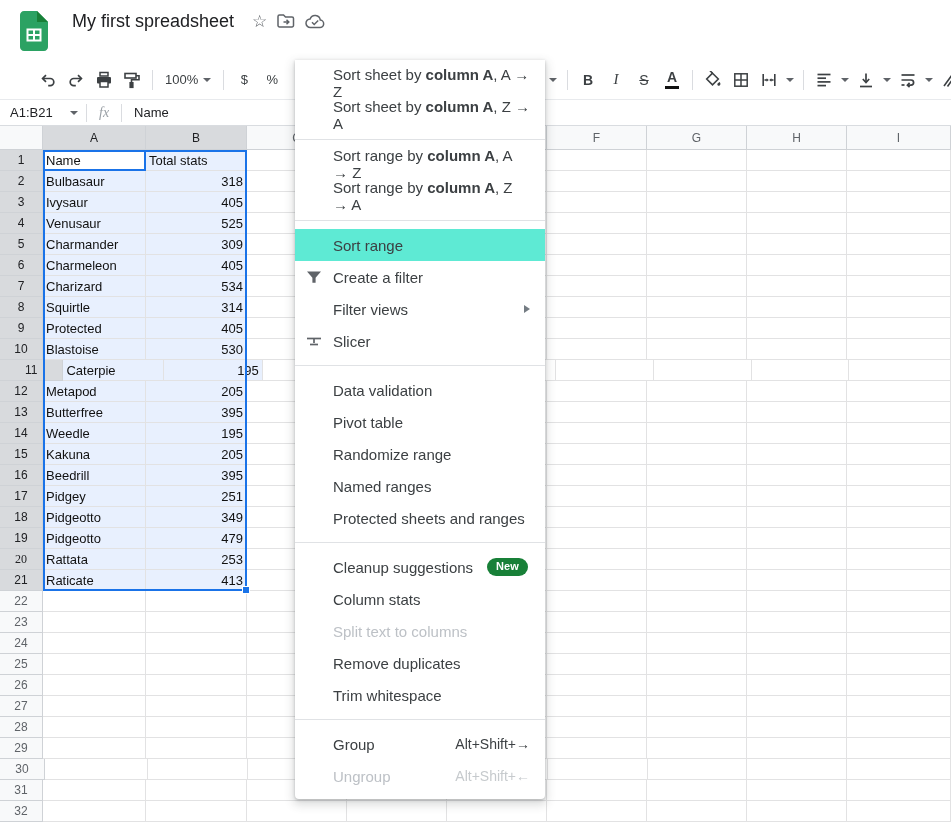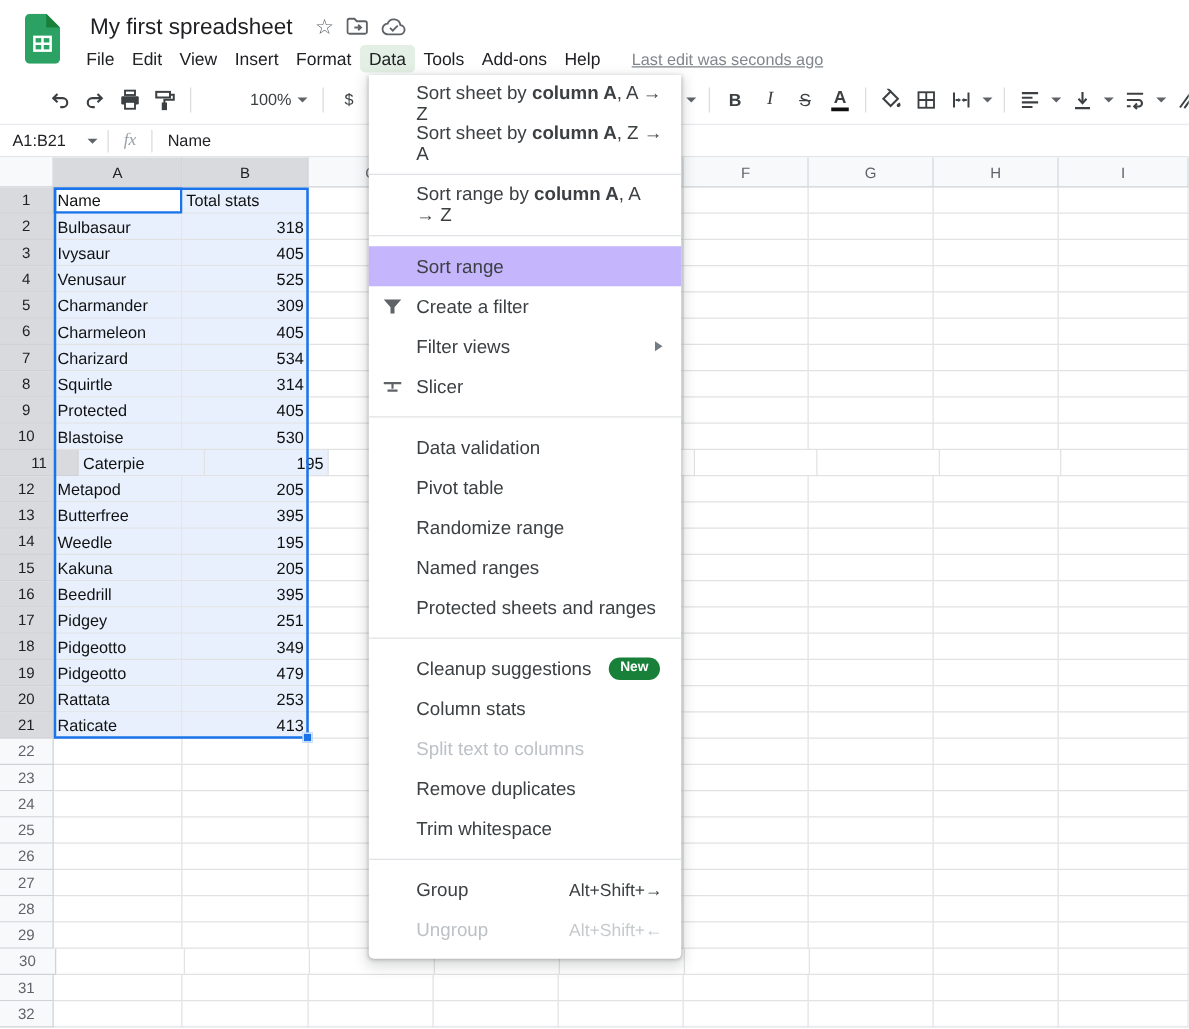--- a/index.html
+++ b/index.html
@@ -19,21 +19,21 @@
   .mb-item { font-size:14px; color:#202124; padding:3px 7px; border-radius:4px; cursor:pointer; white-space:nowrap; }
   .mb-item.active { background:#e3efe4; }
   .lastedit { font-size:13px; color:#80868b; text-decoration:underline; margin-left:18px; cursor:pointer; white-space:nowrap; }
   
   .toolbar { position:absolute; left:0; top:60px; width:100%; height:40px; background:#fff; border-bottom:1px solid #e8eaed; }
   .tgroup { position:absolute; top:0; height:39px; display:flex; align-items:center; }
   .tbtn { height:28px; min-width:28px; display:flex; align-items:center; justify-content:center; color:#3c4043; cursor:pointer; border-radius:2px; }
   .tbtn svg { display:block; }
   .tsep { width:1px; height:20px; background:#dadce0; margin:0 6px; }
   .tlabel { font-size:13px; color:#3c4043; }
-  .zoombox { display:flex; align-items:center; padding:0 6px; cursor:pointer;margin-left:35px; }
+  .zoombox { display:flex; align-items:center; padding:0 6px; cursor:pointer; }
   .caret { width:0; height:0; border-left:4px solid transparent; border-right:4px solid transparent; border-top:4px solid #5f6368; margin-left:5px; }
   .caret.lone { margin-left:0; }
   .fmt-b { font-weight:bold; font-size:14px; }
   .fmt-i { font-style:italic; font-family:"Liberation Serif", serif; font-size:15px; }
   .fmt-s { text-decoration:line-through; font-size:14px; }
   .fmt-a { font-size:14px; font-weight:bold; display:flex; flex-direction:column; align-items:center; line-height:1.05; }
   .fmt-a .bar { width:14px; height:3px; background:#111; margin-top:1px; }
   
   .formulabar { position:absolute; left:0; top:100px; width:100%; height:26px; background:#fff; border-bottom:1px solid #d9dce0; display:flex; align-items:center; }
   .namebox { width:86px; display:flex; align-items:center; justify-content:space-between; padding:0 8px 0 10px; cursor:pointer; }
@@ -52,21 +52,21 @@
   .cell.active { background:#fff; outline:2px solid #1a73e8; outline-offset:-2px; }
   .cell.num { justify-content:flex-end; }
   .sel-overlay { position:absolute; left:43px; top:24px; width:204px; height:441px; border:2px solid #1a73e8; pointer-events:none; }
   .fill-handle { position:absolute; right:-5px; bottom:-5px; width:8px; height:8px; background:#1a73e8; border:1px solid #fff; cursor:crosshair; pointer-events:auto; }
   
   .menu { position:absolute; left:295px; top:60px; width:250px; background:#fff; padding:7px 0;
           box-shadow:0 1px 3px rgba(60,64,67,.3), 0 4px 10px 2px rgba(60,64,67,.18);
           border-radius:0 0 4px 4px; z-index:20; }
   .mdiv { border-top:1px solid #e0e2e5; margin:8px 0; height:0; }
   .mi { position:relative; height:32px; display:flex; align-items:center; padding:0 15px 0 38px; font-size:15px; color:#3c4043; cursor:pointer; }
-  .mi.hover { background:#c4b5fd; }
+  .mi.hover { background:#5eead4; }
   .mi.disabled { color:#bdc1c6; cursor:default; }
   .mi b { font-weight:bold; color:inherit; }
   .mic { position:absolute; left:9px; top:7px; width:20px; height:18px; display:flex; align-items:center; justify-content:center; }
   .mshort { margin-left:auto; font-size:14px; color:#3c4043; }
   .mi.disabled .mshort { color:#c6cacd; }
   .badge { margin-left:14px; background:#188038; color:#fff; font-size:11px; font-weight:bold; padding:2.5px 9px; border-radius:10px; line-height:1.2; }
   .subarrow { margin-left:auto; width:0; height:0; border-top:4.5px solid transparent; border-bottom:4.5px solid transparent; border-left:6px solid #747c83; }
 </style>
 </head>
 <body>
@@ -92,34 +92,20 @@
         <path d="M6.5 9 h5 M9.5 6.8 L11.8 9 L9.5 11.2"></path>
       </svg>
     </span>
     <span class="ticon">
       <svg width="20" height="15" viewBox="0 0 20 15" fill="none" stroke="#5f6368" stroke-width="1.5">
         <path d="M5.5 13.5 a4.3 4.3 0 0 1-.4-8.6 a5.3 5.3 0 0 1 10.2 1.2 a3.7 3.7 0 0 1-.7 7.4 Z"></path>
         <path d="M7 8.3 L9.2 10.5 L13.2 6.5"></path>
       </svg>
     </span>
   </div>
-  <div class="menubar">
-    <span id="menubar-items" style="display:flex;align-items:center">
-        <span class="mb-item">File</span>
-        <span class="mb-item">Edit</span>
-        <span class="mb-item">View</span>
-        <span class="mb-item">Insert</span>
-        <span class="mb-item">Format</span>
-        <span class="mb-item active">Data</span>
-        <span class="mb-item">Tools</span>
-        <span class="mb-item">Add-ons</span>
-        <span class="mb-item">Help</span>
-      </span>
-    <span class="lastedit">Last edit was seconds ago</span>
-  </div>
 </div>
 
 <div class="toolbar">
   <div class="tgroup" style="left:34px">
     <div class="tbtn">
       <svg width="18" height="18" viewBox="0 0 18 18" fill="none" stroke="#3c4043" stroke-width="1.7">
         <path d="M4 7.5 h7.2 a3.6 3.6 0 0 1 0 7.2 h-2"></path>
           <path d="M7 4.2 L3.6 7.5 L7 10.8"></path>
       </svg>
     </div>
@@ -483,21 +469,21 @@
       <div class="cell range num" style="width: 101px; height: 21px;">479</div>
       <div class="cell" style="width: 100px; height: 21px;"></div>
       <div class="cell" style="width: 100px; height: 21px;"></div>
       <div class="cell" style="width: 100px; height: 21px;"></div>
       <div class="cell" style="width: 100px; height: 21px;"></div>
       <div class="cell" style="width: 100px; height: 21px;"></div>
       <div class="cell" style="width: 100px; height: 21px;"></div>
       <div class="cell" style="width: 104px; height: 21px;"></div>
     </div>
     <div class="gRow">
-      <div class="hcell sel" style="width: 43px; height: 21px;">20</div>
+      <div class="hcell sel" style="width: 43px; height: 21px; font-family: Liberation Serif, serif;">20</div>
       <div class="cell range" style="width: 103px; height: 21px;">Rattata</div>
       <div class="cell range num" style="width: 101px; height: 21px;">253</div>
       <div class="cell" style="width: 100px; height: 21px;"></div>
       <div class="cell" style="width: 100px; height: 21px;"></div>
       <div class="cell" style="width: 100px; height: 21px;"></div>
       <div class="cell" style="width: 100px; height: 21px;"></div>
       <div class="cell" style="width: 100px; height: 21px;"></div>
       <div class="cell" style="width: 100px; height: 21px;"></div>
       <div class="cell" style="width: 104px; height: 21px;"></div>
     </div>
@@ -653,20 +639,23 @@
 <div class="menu" id="datamenu">
     <div class="mi">
       <span>Sort sheet by <b>column A</b>, A → Z</span>
     </div>
     <div class="mi">
       <span>Sort sheet by <b>column A</b>, Z → A</span>
     </div>
     <div class="mdiv"></div>
     <div class="mi">
       <span>Sort range by <b>column A</b>, A → Z</span>
+    </div>
+    <div class="mi">
+      <span>Sort range by <b>column A</b>, Z → A</span>
     </div>
     <div class="mdiv"></div>
     <div class="mi hover">
       <span>Sort range</span>
     </div>
     <div class="mi">
       <div class="mic">
         <svg width="16" height="15" viewBox="0 0 16 15">
           <path d="M1 1.5 h14 L9.6 7.8 v5 H6.4 v-5 Z" fill="#5f6368"></path>
         </svg>

